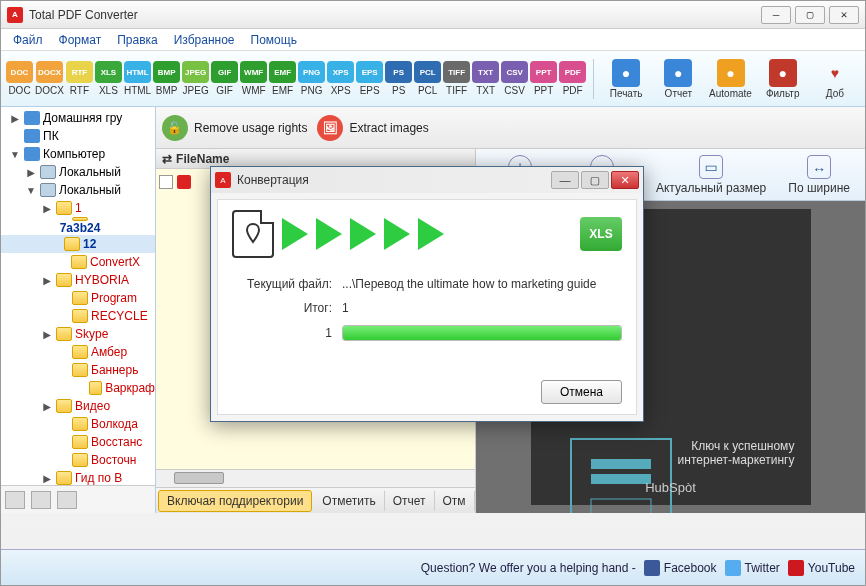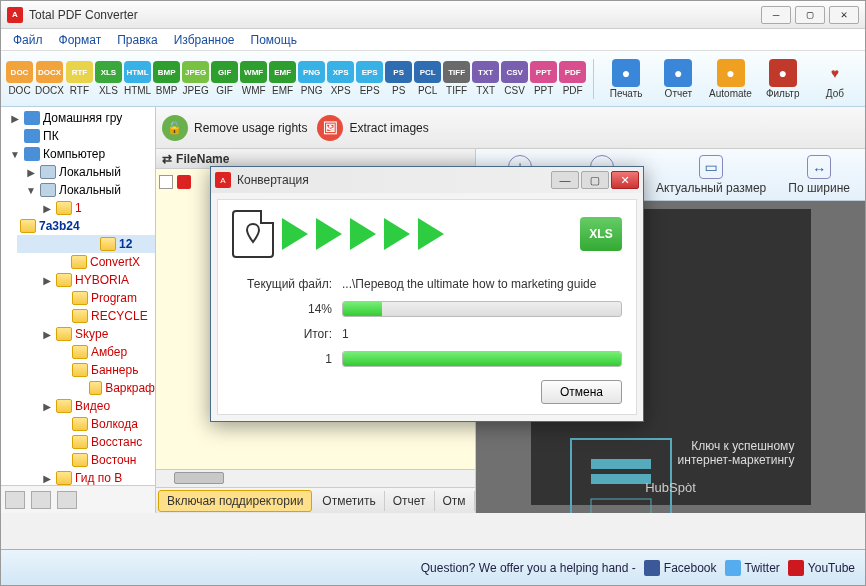--- a/index.html
+++ b/index.html
@@ -234,26 +234,26 @@
           <div class="tnode" style="padding-left: 24px;">
             <span class="exp">▼</span>
             <span class="ficon drive"></span>
             <span class="blk">Локальный</span>
           </div>
           <div class="tnode" style="padding-left: 40px;">
             <span class="exp">▶</span>
             <span class="ficon folder-y"></span>
             <span class="red">1</span>
           </div>
-          <div class="tnode" style="">
+          <div class="tnode" style=" flex-direction: column;">
             <span class="exp"></span>
             <span class="ficon folder-y"></span>
             <span class="txt" style="font-weight:bold;color:#003399">7a3b24</span>
           </div>
-          <div class="tnode sel" style="padding-left: 68px; margin-left: 16px;">
+          <div class="tnode sel" style="padding-left: 48px;">
             <span class="exp"></span>
             <span class="ficon folder-y"></span>
             <span class="txt">12</span>
           </div>
           <div class="tnode" style="padding-left: 55px;">
             <span class="exp"></span>
             <span class="ficon folder-y"></span>
             <span class="red">ConvertX</span>
           </div>
           <div class="tnode" style="padding-left: 40px;">
@@ -450,26 +450,20 @@
       <div class="arrow"></div>
       <div class="arrow"></div>
       <div style="flex:1"></div>
       <div class="xls-ic">XLS</div>
     </div>
     <div class="dlg-row">
       <div class="lab">Текущий файл:</div>
       <div class="val" style="flex:1;overflow:hidden;white-space:nowrap">...\Перевод the ultimate how to marketing guide</div>
     </div>
     <div class="dlg-row">
-      <div class="lab">14%</div>
-      <div class="progress">
-          <div class="fill" id="p1" style="width: 14%;"></div>
-        </div>
-    </div>
-    <div class="dlg-row">
       <div class="lab">Итог:</div>
       <div class="val">1</div>
     </div>
     <div class="dlg-row">
       <div class="lab">1</div>
       <div class="progress">
           <div class="fill" id="p2" style="width: 100%;"></div>
         </div>
     </div>
     <div class="dlg-foot">

